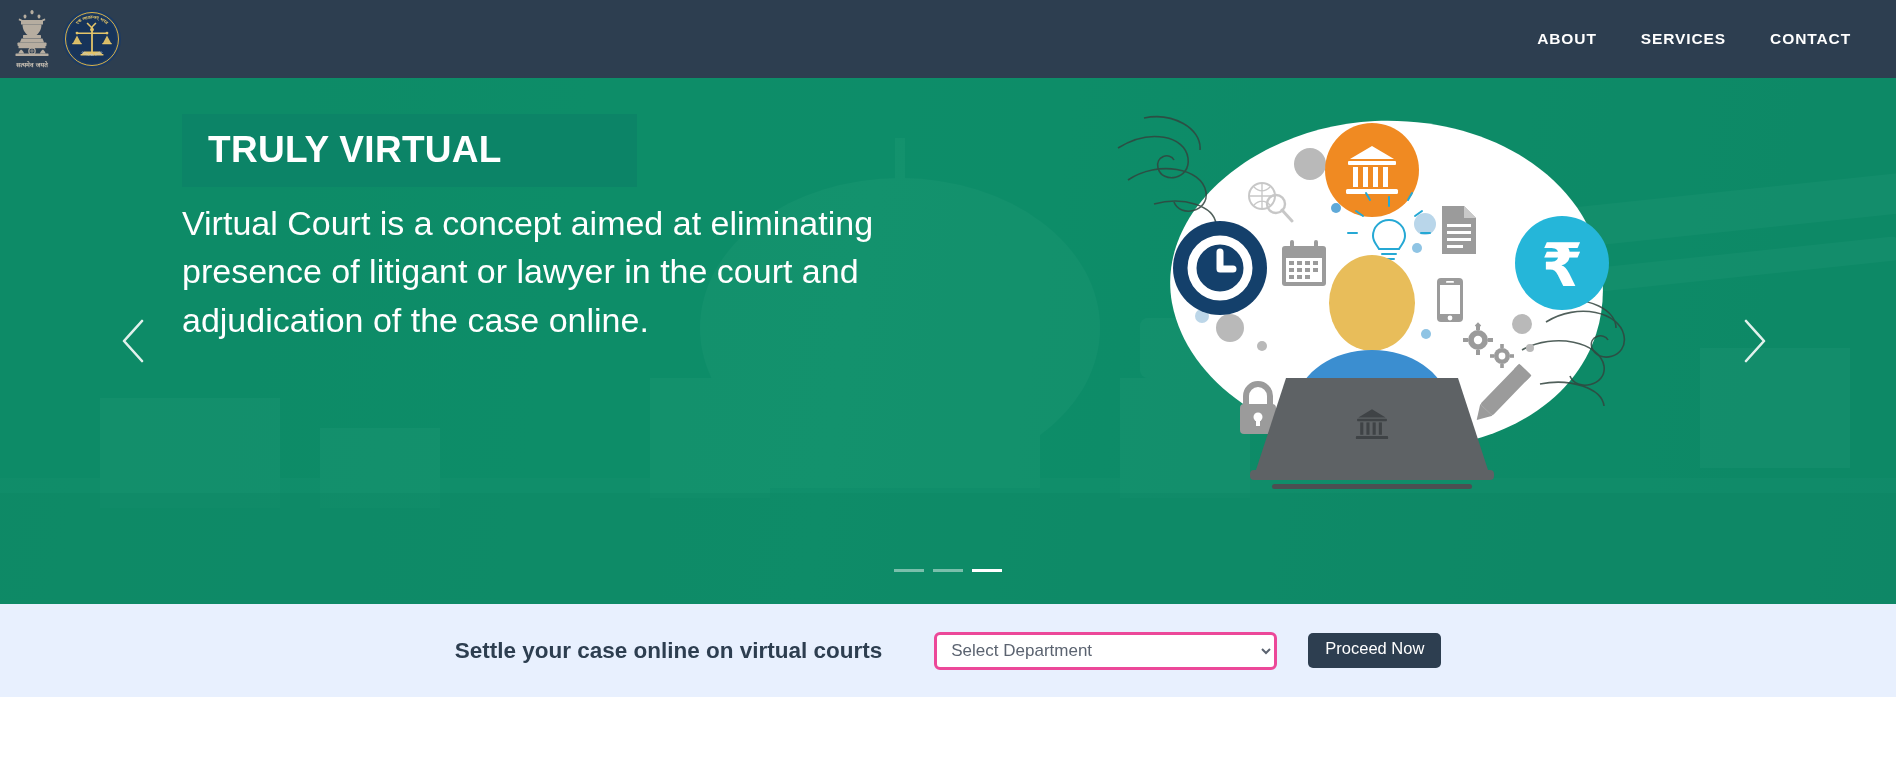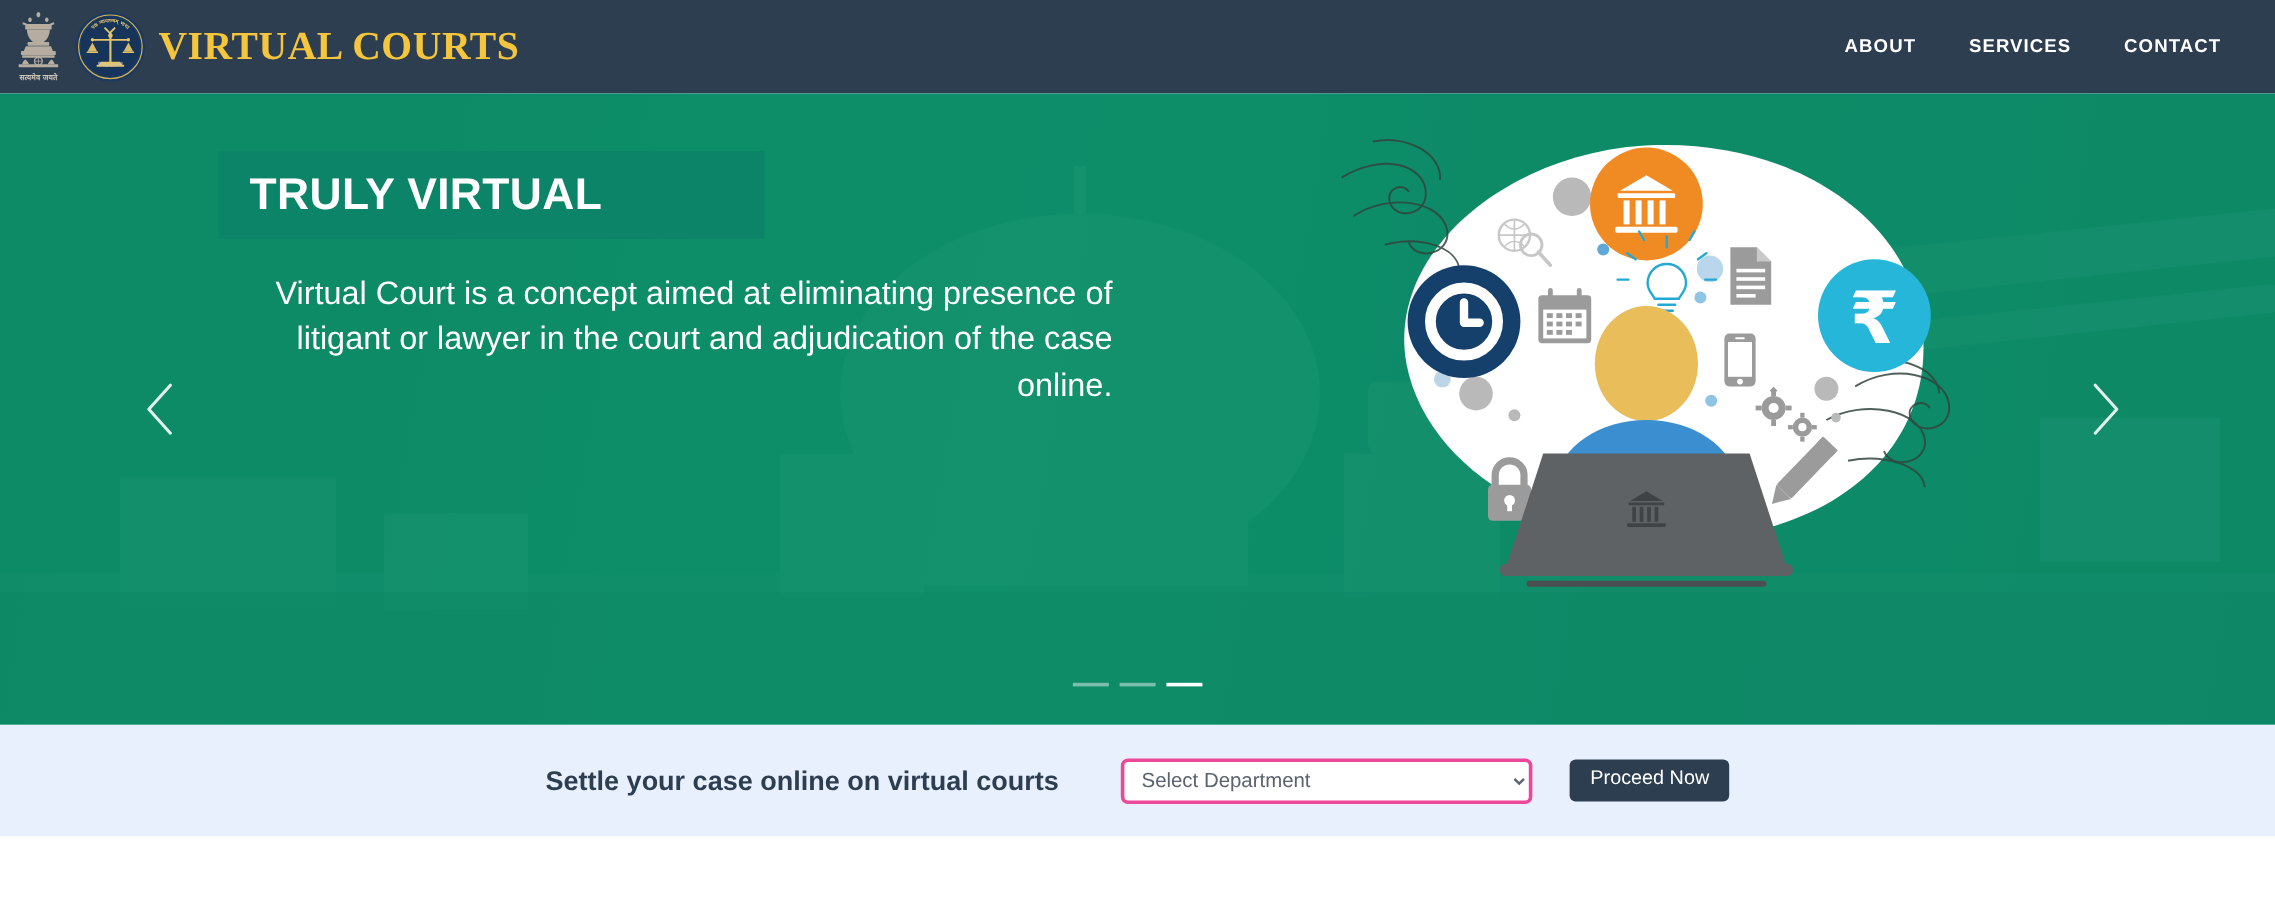--- a/index.html
+++ b/index.html
@@ -59,44 +59,43 @@
     position: absolute; inset: 0;
     background: linear-gradient(100deg, #19a888 0%, #1cae8d 45%, #19a286 100%);
     mix-blend-mode: multiply;
     opacity: 0.55;
   }
   .hero-inner {
     position: absolute; inset: 0;
   }
   .hero-copy {
     position: absolute;
-    left: 182px; top: 48px;
+    left: 182px; top: 36px;
     width: 760px;
   }
   .badge {
     display: inline-block;
     background: rgba(13,128,104,0.62);
     padding: 17px 26px 19px 26px;
     width: 455px;
   }
   .badge-text {
     color: #ffffff;
     font-size: 37px;
     font-weight: bold;
     letter-spacing: 0.3px;
     line-height: 1;
   }
   .hero-desc {
-    margin-top: 26px;
+    margin-top: 12px;
     color: #ffffff;
-    font-size: 27px;
+    font-size: 34px;
     line-height: 1.42;
     font-weight: 400;
     max-width: 745px;
-    text-align: right;
   }
 
   .arrow {
     position: absolute; top: 50%;
     transform: translateY(-50%);
     width: 46px; height: 60px;
     cursor: pointer;
     opacity: 0.88;
   }
   .arrow.prev { left: 112px; }
@@ -213,21 +212,20 @@
         <rect x="40.2" y="34" width="9.6" height="1.2" rx="0.5"></rect>
         <path d="M22 42.5h16l2.5 3H19.5z"></path>
         <rect x="18.5" y="45" width="23" height="1.6" rx="0.6"></rect>
       </g>
       <path id="arcBot" d="M12 34a19 19 0 0 0 36 0" fill="none"></path>
       <text font-family="DejaVu Sans, sans-serif" font-size="3.4" fill="#b9cbe0">
         <textPath href="#arcBot" startOffset="50%" text-anchor="middle">eCourts India</textPath>
       </text>
     </svg>
 
-    <span class="brand-title">VIRTUAL COURTS</span>
   </div>
 
   <nav class="main-nav">
     <a class="nav-link">ABOUT</a>
     <a class="nav-link">SERVICES</a>
     <a class="nav-link">CONTACT</a>
   </nav>
 </header>
 
 <section class="hero">

